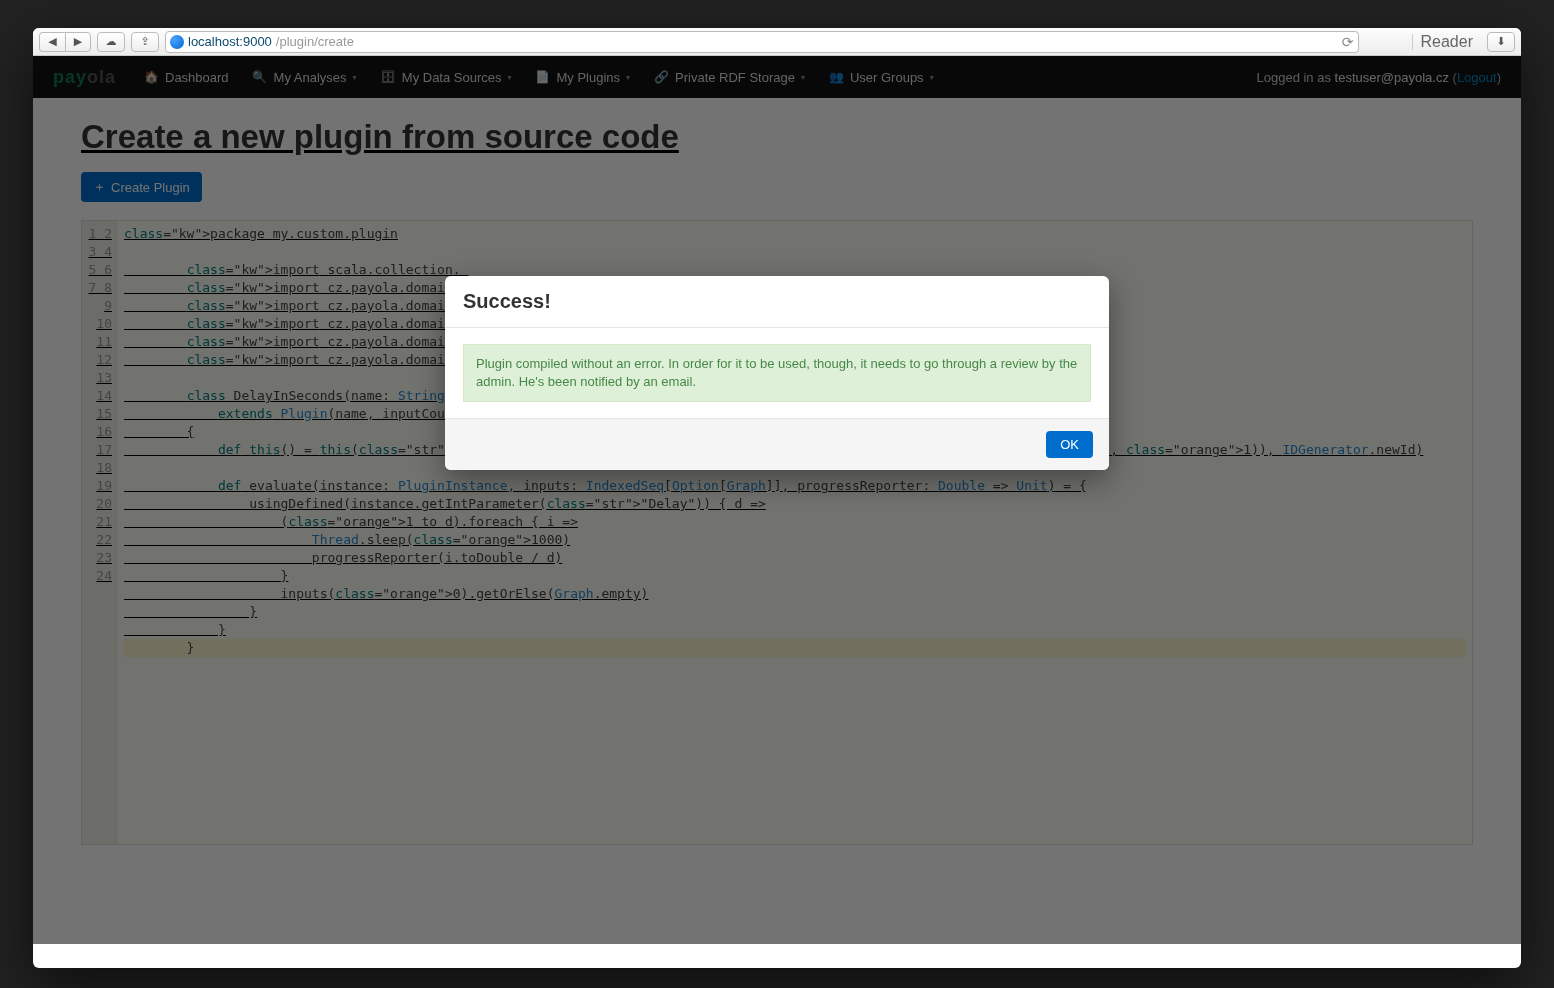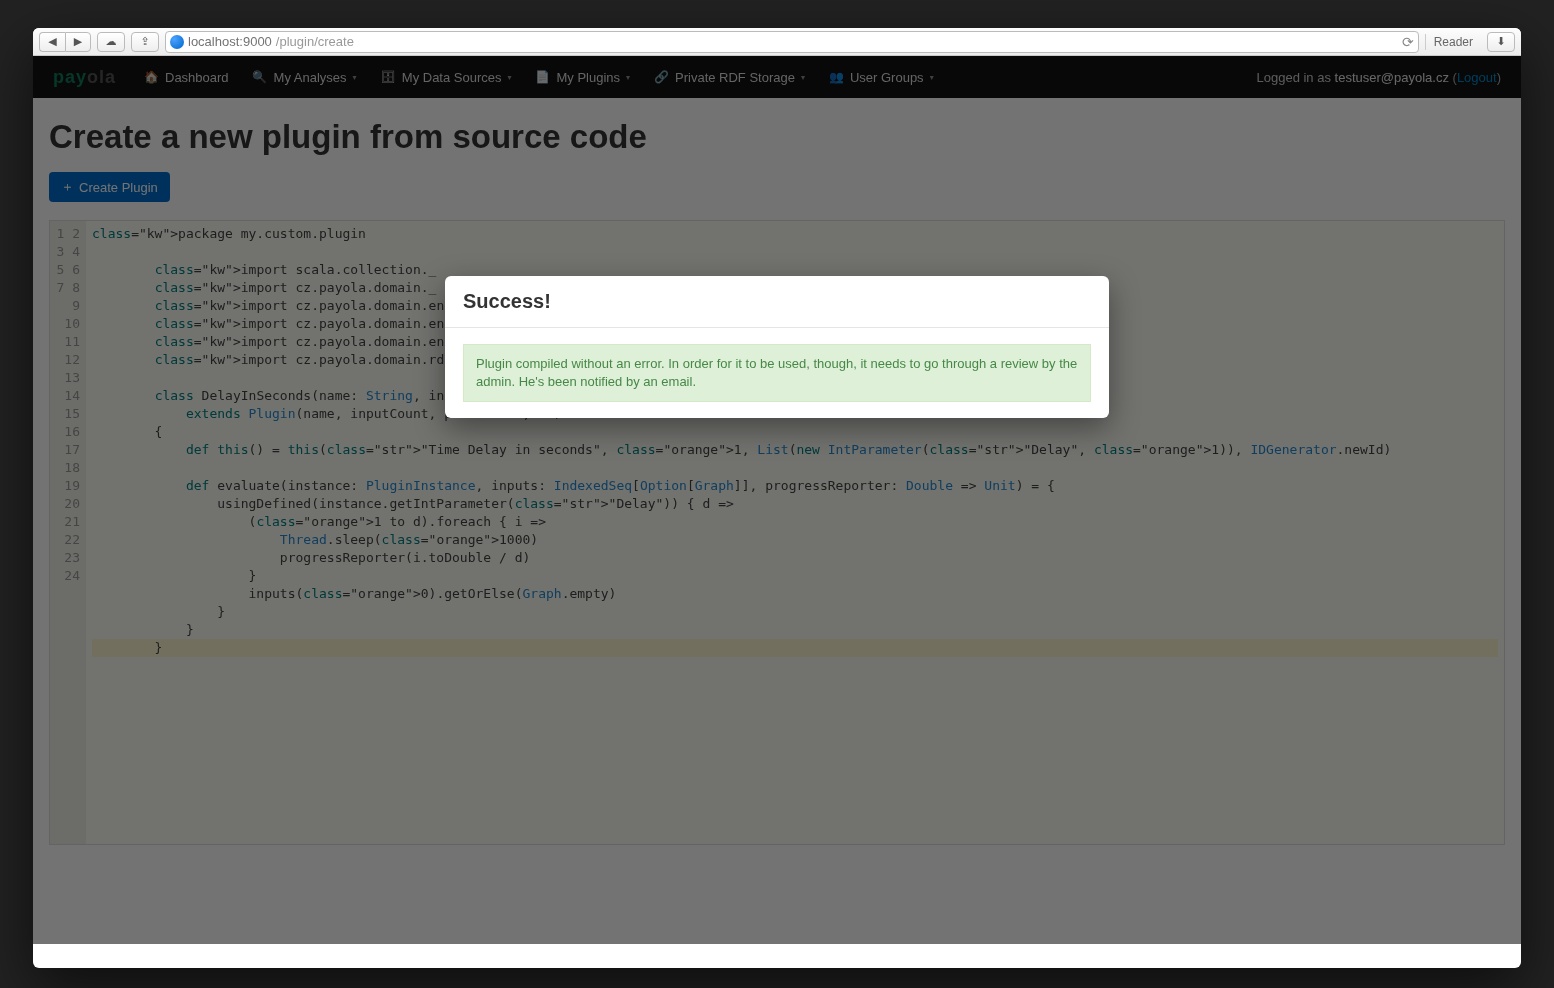--- a/index.html
+++ b/index.html
@@ -70,25 +70,25 @@
   border: 1px solid #bbb;
   border-radius: 4px;
   display: flex;
   align-items: center;
   background: #fff;
   padding: 0 4px;
   gap: 4px;
   font-size: 13px;
 }
 .favicon { width: 14px; height: 14px; border-radius: 50%; background: radial-gradient(circle at 30% 30%, #4aa3ff, #0066cc); flex-shrink: 0; }
-.urlbar .host { color: #737373; }
+.urlbar .host { color: #0c4a6e; }
 .urlbar .path { color: #999; }
 .urlbar .spacer { flex: 1; }
 .urlbar .reload { color: #888; font-size: 14px; cursor: default; }
-.reader { font-size: 12px; color: #666; padding: 0 8px; border-left: 1px solid #ccc; height:16px; display:flex; align-items:center; }
+.reader { font-size: 16px; color: #666; padding: 0 8px; border-left: 1px solid #ccc; height:16px; display:flex; align-items:center;margin-left:47px; }
 .reader + .btn-box { width: 28px; }
 
 .content { position: relative; height: calc(100% - 52px); background: #fff; }
 
 .appnav {
   height: 42px;
   background: #121212;
   display: flex;
   align-items: center;
   padding: 0 20px;
@@ -106,21 +106,21 @@
   gap: 6px;
   cursor: default;
 }
 .nitem .caret { font-size: 8px; opacity: .6; }
 .navspacer { flex: 1; }
 .login { color: #ccc; font-size: 13px; }
 .login .email { color: #e5e5e5; }
 .login .par { color: #aaa; }
 .login .logout { color: #08c; }
 
-.page { padding: 20px 16px; }
+.page { padding: 20px 48px; text-decoration: underline; }
 h1 { font-size: 33px; font-weight: 700; color: #333; margin-bottom: 16px; }
 .create-btn {
   background: #006dcc;
   color: #fff;
   border: none;
   border-radius: 4px;
   font-size: 13px;
   padding: 6px 12px;
   display: inline-flex;
   align-items: center;
@@ -328,16 +328,19 @@
 </div>
       </div>
     </div>
 
     <div class="overlay"></div>
     <div class="modal">
       <div class="modal-header">Success!</div>
       <div class="modal-body">
         <div class="alert-success">Plugin compiled without an error. In order for it to be used, though, it needs to go through a review by the admin. He's been notified by an email.</div>
       </div>
+      <div class="modal-footer">
+        <button class="ok-btn">OK</button>
+      </div>
     </div>
 
   </div>
 </div>
 
 </body></html>

